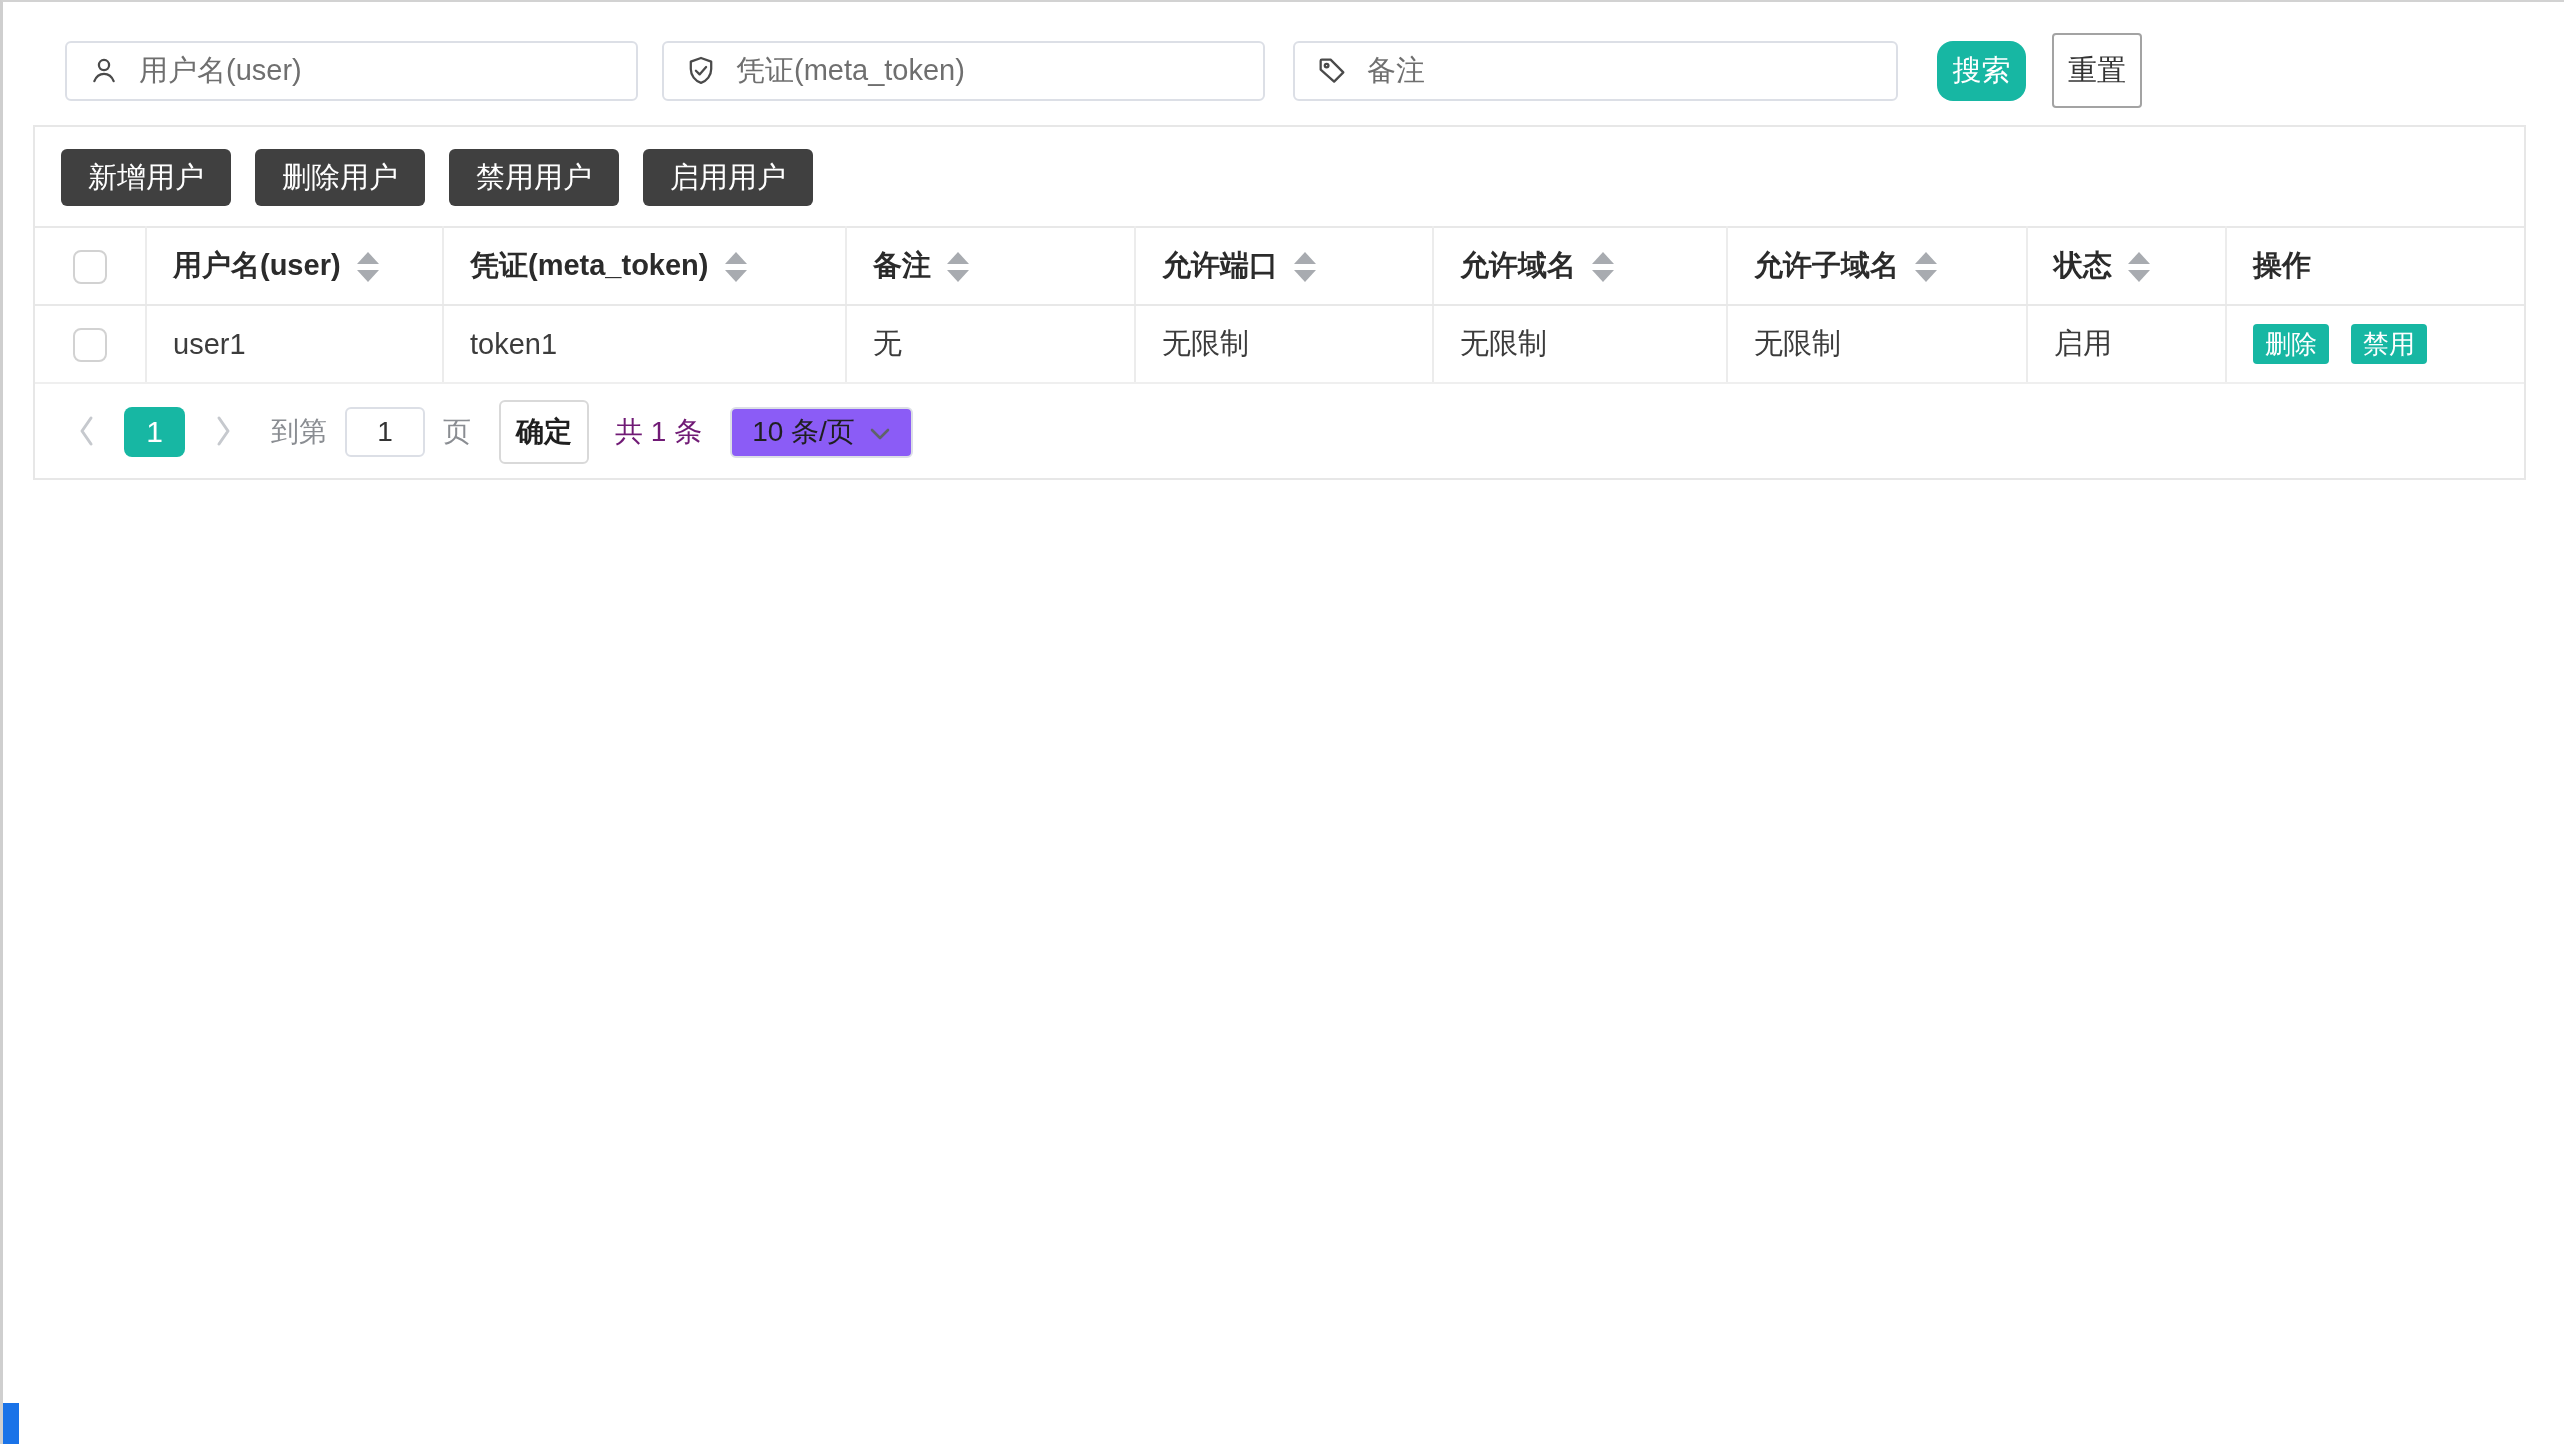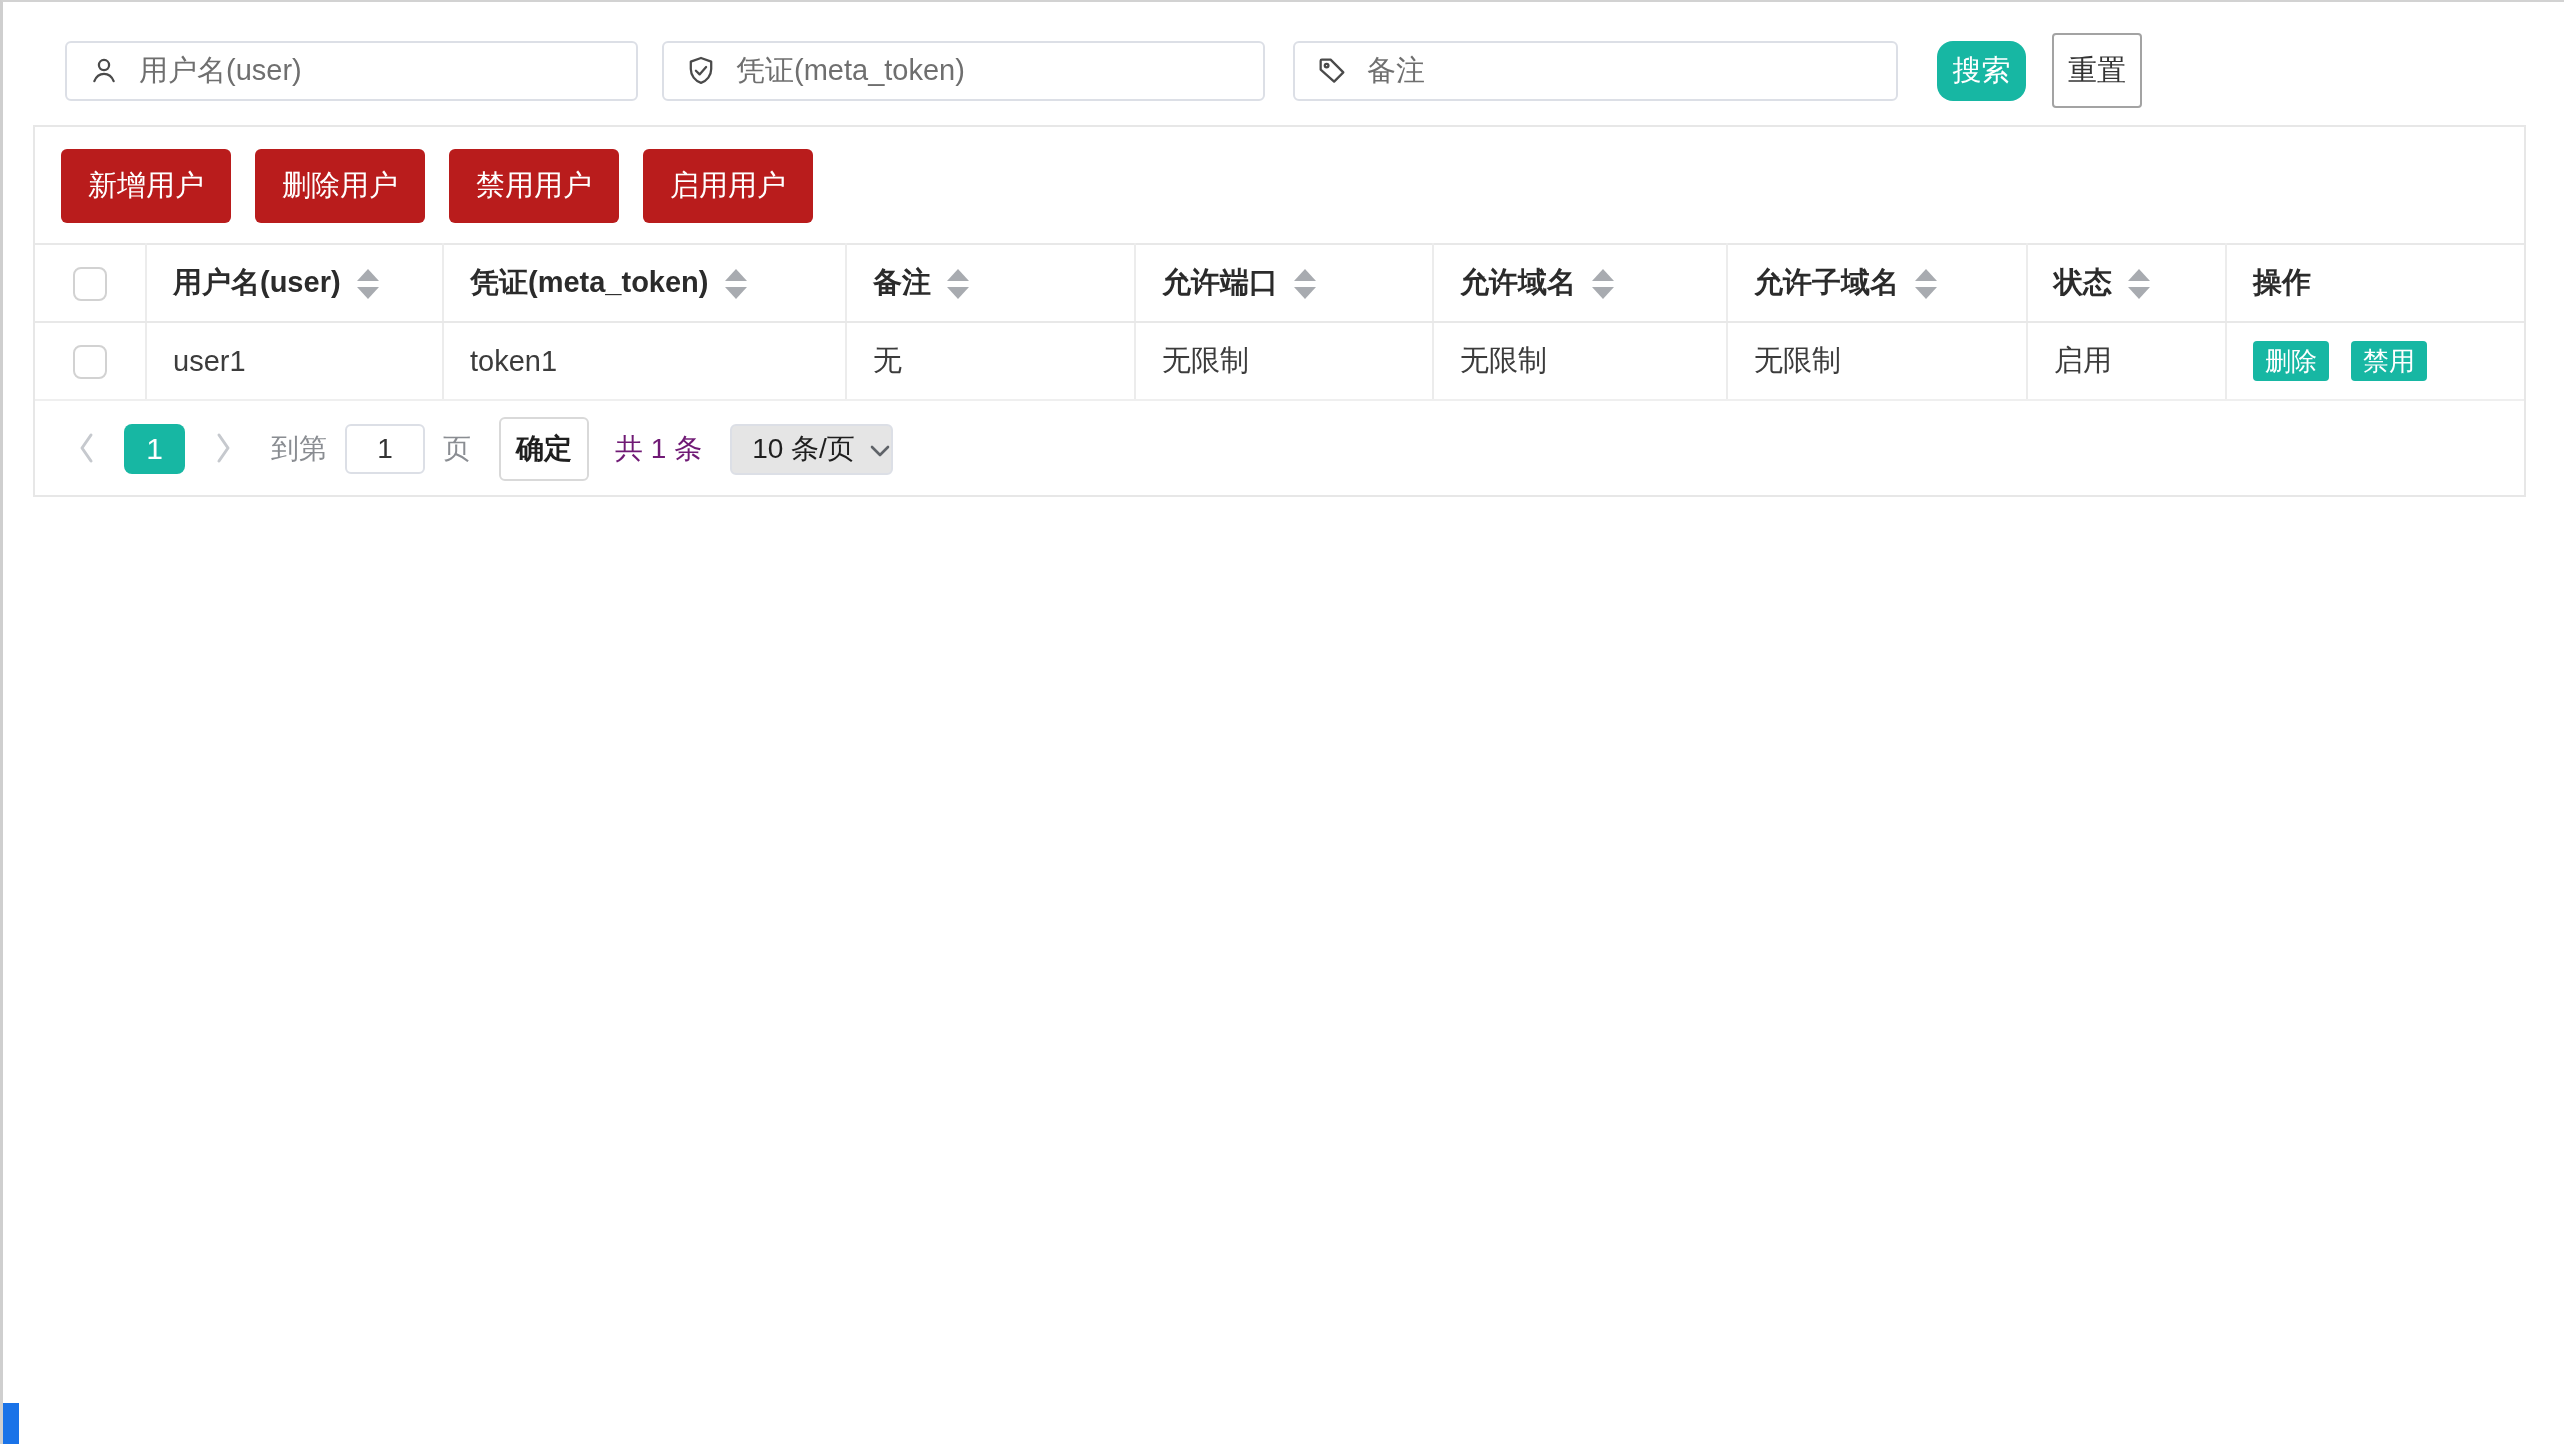--- a/index.html
+++ b/index.html
@@ -61,23 +61,23 @@
 
   
   .panel {
     margin: 17px 0 0 30px;
     width: 2493px;
     border: 2px solid #e7e7e7;
     background: #fff;
   }
   .toolbar { display: flex; gap: 24px; padding: 22px 26px 20px 26px; }
   .toolbar .tbtn {
-    height: 74px;
+    height: 57px;
     padding: 0 27px;
-    background: #b91c1c;
+    background: #404040;
     border: none; border-radius: 6px;
     color: #fff; font-size: 29px;
   }
 
   
   table { width: 100%; border-collapse: collapse; table-layout: fixed; border-top: 2px solid #e8e8e8; }
   th, td { border-left: 2px solid #ececec; }
   th:first-child, td:first-child { border-left: none; }
   thead th {
     height: 78px;
@@ -153,26 +153,26 @@
   .goto-suffix { margin-right: 28px; }
   .btn-confirm {
     width: 90px; height: 64px;
     background: #fff;
     border: 2px solid #d9d9d9; border-radius: 6px;
     color: #1f1f1f; font-size: 28px; font-weight: 600;
   }
   .total { margin: 0 28px 0 26px; color: #701a75; }
   .size-select {
     height: 51px;
-    padding: 0 0 0 20px;
+    padding: 0 20px 0 20px;
     border: 2px solid #dcdfe6; border-radius: 6px;
     display: flex; align-items: center; gap: 14px;
     color: #1f1f1f;
     cursor: pointer;
-    background: #e5e5e5;
+    background: #8b5cf6;
   }
 
   .corner-indicator {
     position: absolute;
     left: 0; bottom: 0;
     width: 16px; height: 41px;
     background: #1a73e8;
   }
 </style>
 </head>

